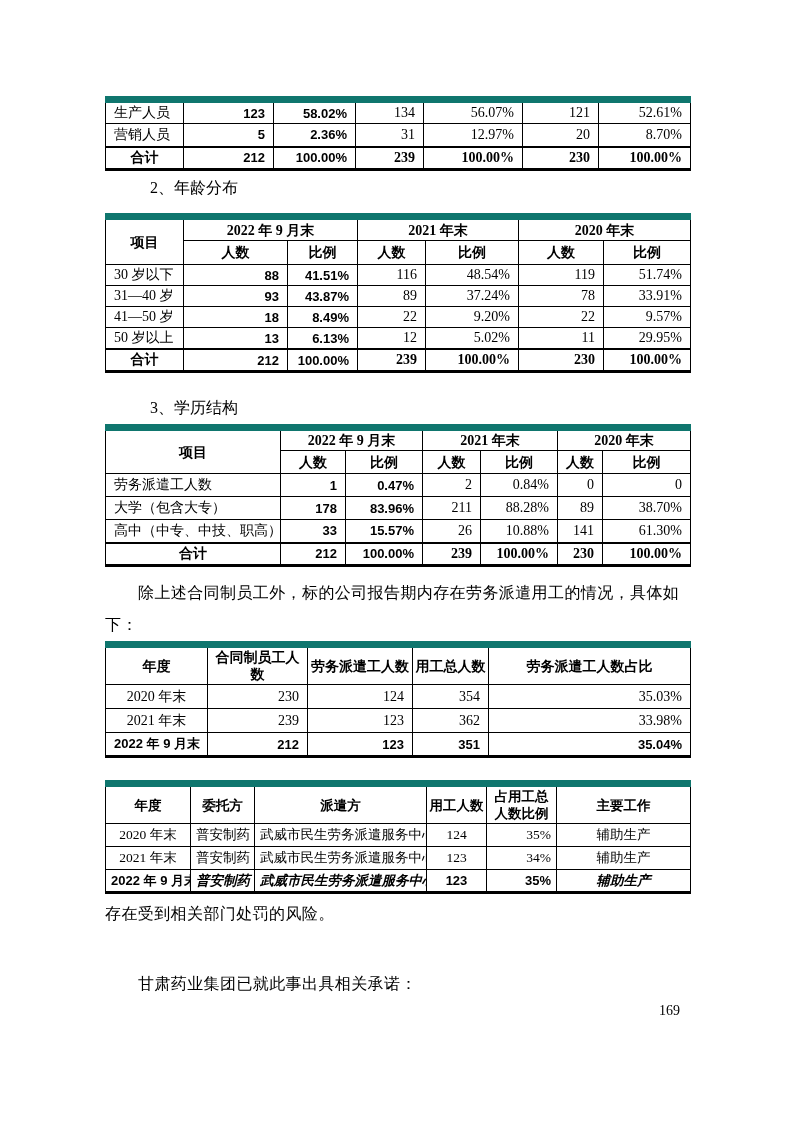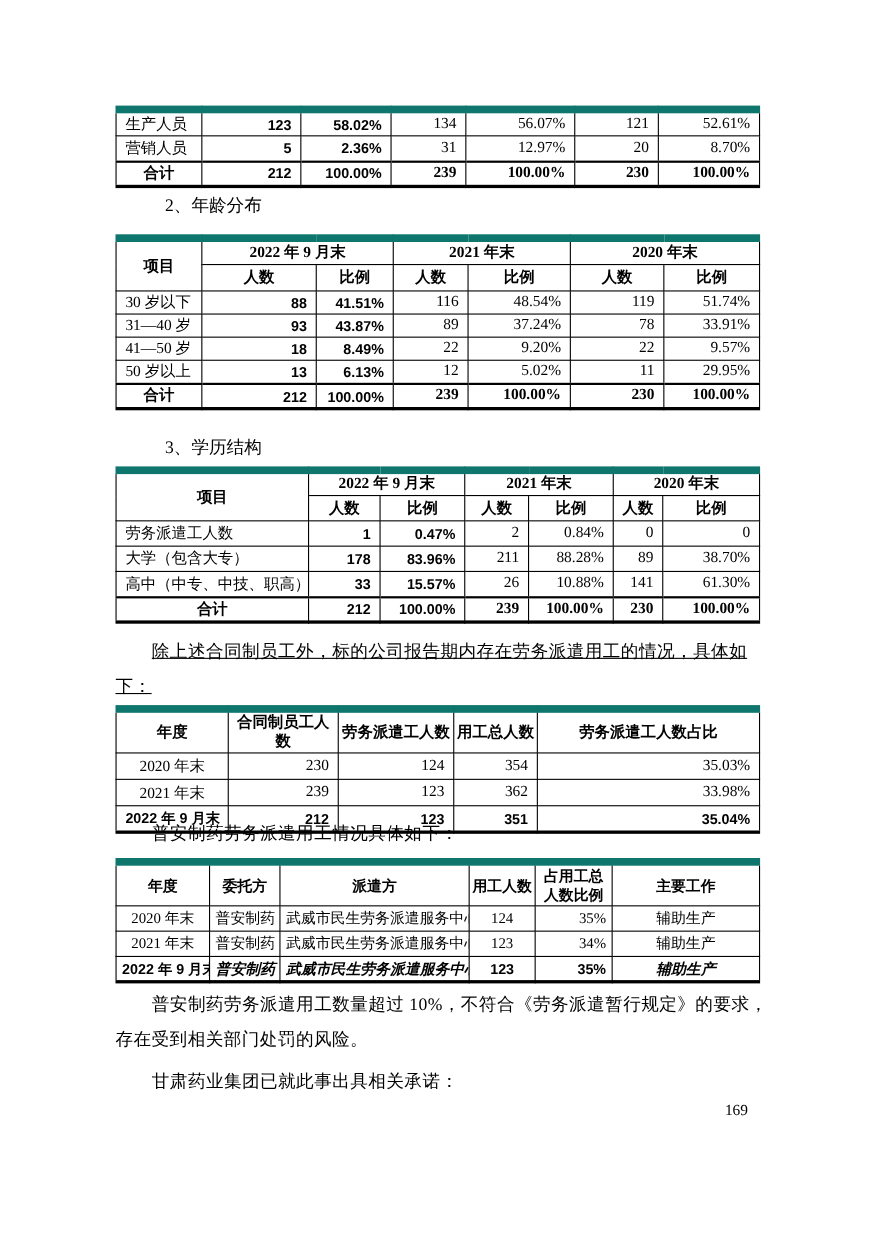--- a/index.html
+++ b/index.html
@@ -69,21 +69,21 @@
   .h-edu{left:150px;top:397px;}
   .para{
     position:absolute;
     font-size:16px;
     line-height:32px;
     letter-spacing:.4px;
     width:588px;
   }
   .para .line{white-space:nowrap;}
   .para .line.first{text-indent:33px;}
-  .p1{left:105px;top:577px;text-decoration:underline;}
+  .p1{left:105px;top:577px;}
   .p2{left:105px;top:743px;}
   .p3{left:105px;top:898px;}
   .p4{left:105px;top:968px;}
   .pagenum{
     position:absolute;
     top:1003px;right:113px;
     font-size:14px;
   }
 </style>
 </head>
@@ -317,23 +317,20 @@
         <tr>
           <td class="a-c f-bs">2022 年 9 月末</td>
           <td class="a-r f-bs">212</td>
           <td class="a-r f-bs">123</td>
           <td class="a-r f-bs">351</td>
           <td class="a-r f-bs">35.04%</td>
         </tr>
       </tbody>
     </table>
 
-  <div class="para p2">
-      <div class="line first">普安制药劳务派遣用工情况具体如下：</div>
-    </div>
 
   <table class="doc-table t-puan">
       <colgroup>
         <col style="width: 85px;">
         <col style="width: 64px;">
         <col style="width: 172px;">
         <col style="width: 60px;">
         <col style="width: 70px;">
         <col style="width: 134px;">
       </colgroup>
@@ -370,21 +367,20 @@
           <td class="a-c f-bi">普安制药</td>
           <td class="a-c f-bi">武威市民生劳务派遣服务中心</td>
           <td class="a-c f-bs">123</td>
           <td class="a-r f-bs">35%</td>
           <td class="a-c f-bi">辅助生产</td>
         </tr>
       </tbody>
     </table>
 
   <div class="para p3">
-      <div class="line first">普安制药劳务派遣用工数量超过 10%，不符合《劳务派遣暂行规定》的要求，</div>
       <div class="line">存在受到相关部门处罚的风险。</div>
     </div>
 
   <div class="para p4">
       <div class="line first">甘肃药业集团已就此事出具相关承诺：</div>
     </div>
 
   <div class="pagenum">169</div>
 
 </div>

